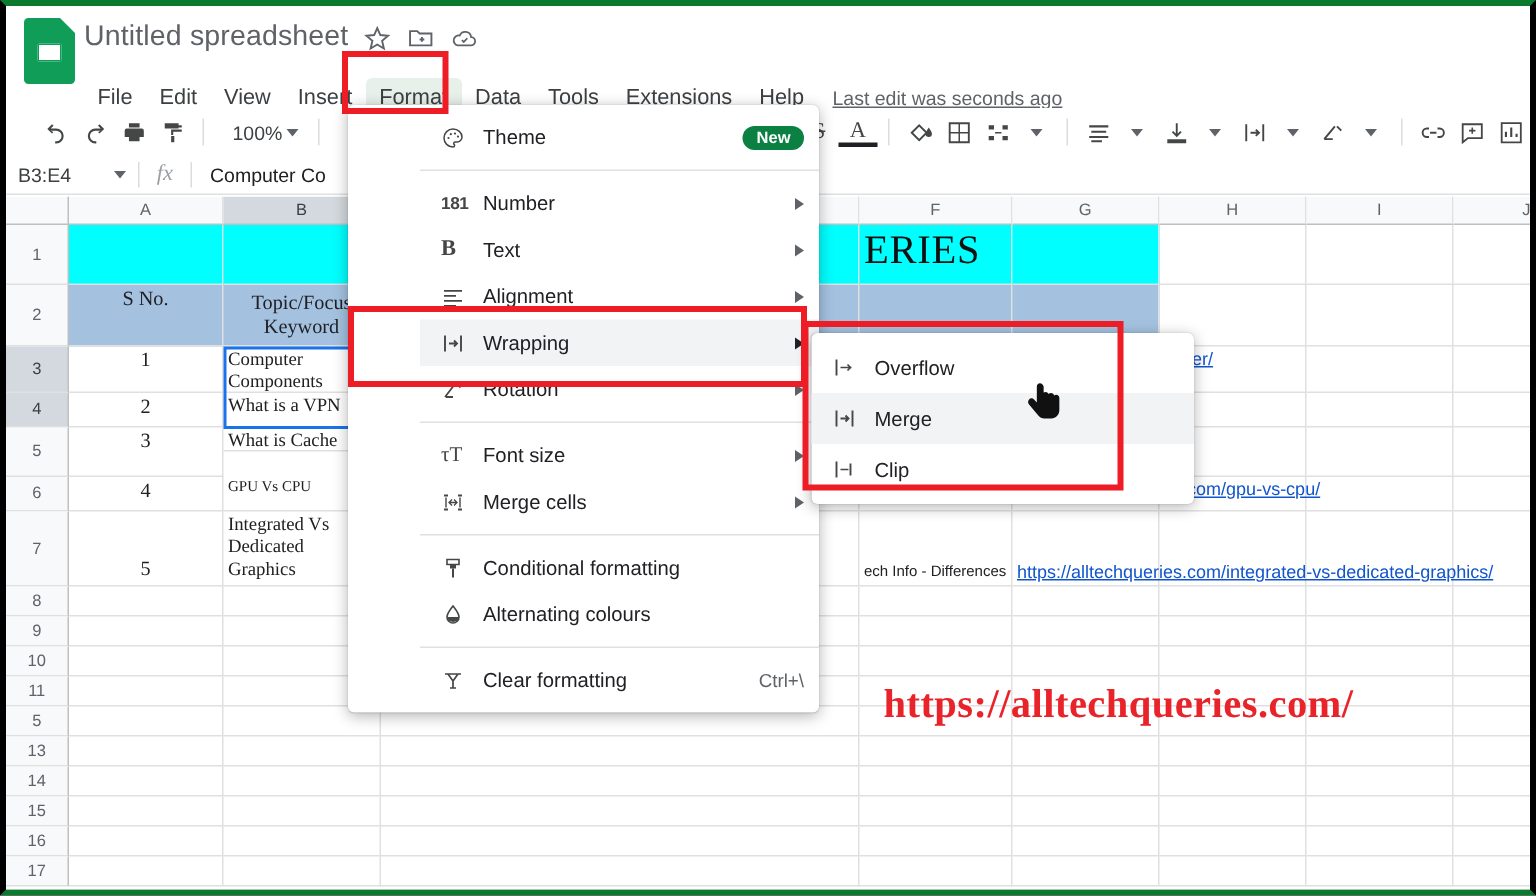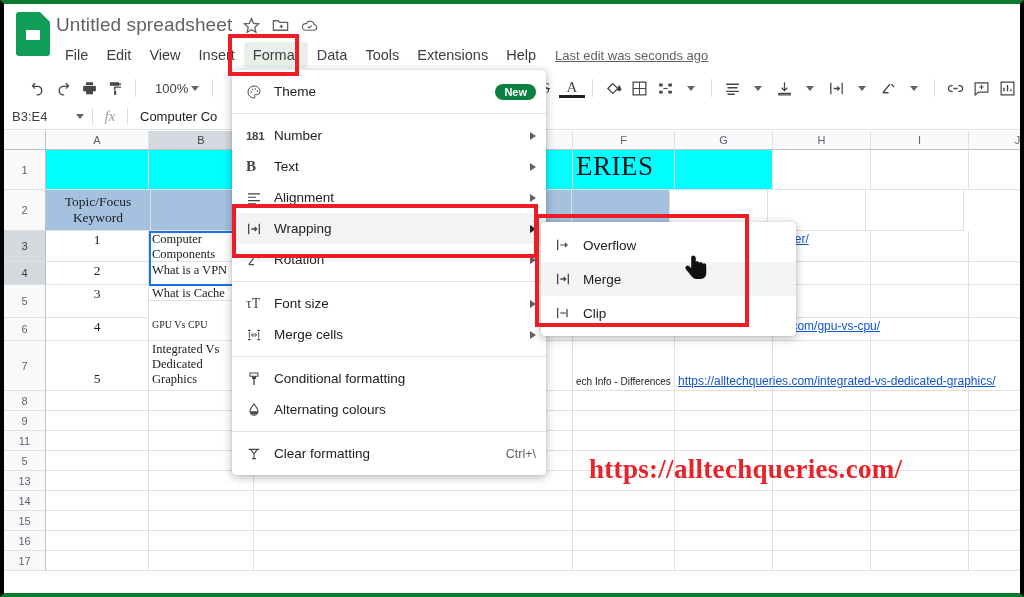--- a/index.html
+++ b/index.html
@@ -45,21 +45,21 @@
   .title-col { flex: 1; padding-top: 8px; }
   .title-row { display: flex; align-items: center; gap: 10px; height: 26px; }
   .doc-title {
     font-size: 19px; color: #5f6368; letter-spacing: .1px;
     white-space: nowrap;
   }
   .tbicon { color: #5f6368; display: inline-flex; width: 19px; height: 19px; }
   .tbicon svg { width: 19px; height: 19px; fill: currentColor; }
   .menubar {
     display: flex; align-items: center; gap: 0; height: 30px;
-    margin-top: 2px; font-size: 14.5px; color: #3c4043;
+    margin-top: 12px; font-size: 14.5px; color: #3c4043;
   }
   .menu-item {
     padding: 4px 9px; border-radius: 4px; white-space: nowrap;
     line-height: 18px;
   }
   .menu-item.active { background: #e8f0ea; }
   .last-edit {
     margin-left: 10px; font-size: 13px; color: #5f6368;
     text-decoration: underline; white-space: nowrap;
   }
@@ -152,21 +152,21 @@
     font-family: "Liberation Serif", serif; font-weight: bold;
     font-size: 27px; color: #e8232a; white-space: nowrap;
     letter-spacing: .3px;
   }
   
   .menu-panel {
     position: absolute; background: #fff; border-radius: 4px;
     box-shadow: 0 2px 10px rgba(0,0,0,.30), 0 0 1px rgba(0,0,0,.25);
     padding: 6px 0; z-index: 40;
   }
-  #format-menu { left: 228px; top: 66px; width: 314px; }
+  #format-menu { left: 228px; top: 66px; width: 314px; padding-left: 48px; }
   #wrap-submenu { left: 537px; top: 218px; width: 255px; }
   .mrow {
     display: flex; align-items: center; height: 31px;
     padding: 0 10px 0 14px; font-size: 13.5px; color: #202124;
     white-space: nowrap;
   }
   .mrow.hl { background: #f1f3f4; }
   .micon {
     width: 28px; color: #444746; display: flex; align-items: center;
     font-size: 13px; flex: none;
@@ -383,20 +383,21 @@
         <span class="title-cyan">ERIES</span>
       </div>
       <div class="cell cyan" style="width:98px;height:40px"></div>
       <div class="cell" style="width:98px;height:40px"></div>
       <div class="cell" style="width:98px;height:40px"></div>
       <div class="cell" style="width:98px;height:40px"></div>
     </div>
 
     <div class="grid-row" style="height:41px">
       <div class="rowhdr" style="height:41px">2</div>
+      <div class="cell bluehdr mid ctr serif" style="width:103px;height:41px">S No.</div>
       <div class="cell bluehdr ctr serif" style="width:105px;height:41px;flex-direction:column;align-items:center;justify-content:center;line-height:16px">
         <span>Topic/Focus</span>
         <span>Keyword</span>
       </div>
       <div class="cell bluehdr" style="width:319px;height:41px"></div>
       <div class="cell bluehdr" style="width:102px;height:41px"></div>
       <div class="cell bluehdr" style="width:98px;height:41px"></div>
       <div class="cell" style="width:98px;height:41px"></div>
       <div class="cell" style="width:98px;height:41px"></div>
       <div class="cell" style="width:98px;height:41px"></div>
@@ -498,20 +499,31 @@
       <div class="cell" style="width:103px;height:20px"></div>
       <div class="cell" style="width:105px;height:20px"></div>
       <div class="cell" style="width:319px;height:20px"></div>
       <div class="cell" style="width:102px;height:20px"></div>
       <div class="cell" style="width:98px;height:20px"></div>
       <div class="cell" style="width:98px;height:20px"></div>
       <div class="cell" style="width:98px;height:20px"></div>
       <div class="cell" style="width:98px;height:20px"></div>
     </div>
     <div class="grid-row" style="height:20px">
+      <div class="rowhdr" style="height:20px">10</div>
+      <div class="cell" style="width:103px;height:20px"></div>
+      <div class="cell" style="width:105px;height:20px"></div>
+      <div class="cell" style="width:319px;height:20px"></div>
+      <div class="cell" style="width:102px;height:20px"></div>
+      <div class="cell" style="width:98px;height:20px"></div>
+      <div class="cell" style="width:98px;height:20px"></div>
+      <div class="cell" style="width:98px;height:20px"></div>
+      <div class="cell" style="width:98px;height:20px"></div>
+    </div>
+    <div class="grid-row" style="height:20px">
       <div class="rowhdr" style="height:20px">11</div>
       <div class="cell" style="width:103px;height:20px"></div>
       <div class="cell" style="width:105px;height:20px"></div>
       <div class="cell" style="width:319px;height:20px"></div>
       <div class="cell" style="width:102px;height:20px"></div>
       <div class="cell" style="width:98px;height:20px"></div>
       <div class="cell" style="width:98px;height:20px"></div>
       <div class="cell" style="width:98px;height:20px"></div>
       <div class="cell" style="width:98px;height:20px"></div>
     </div>

